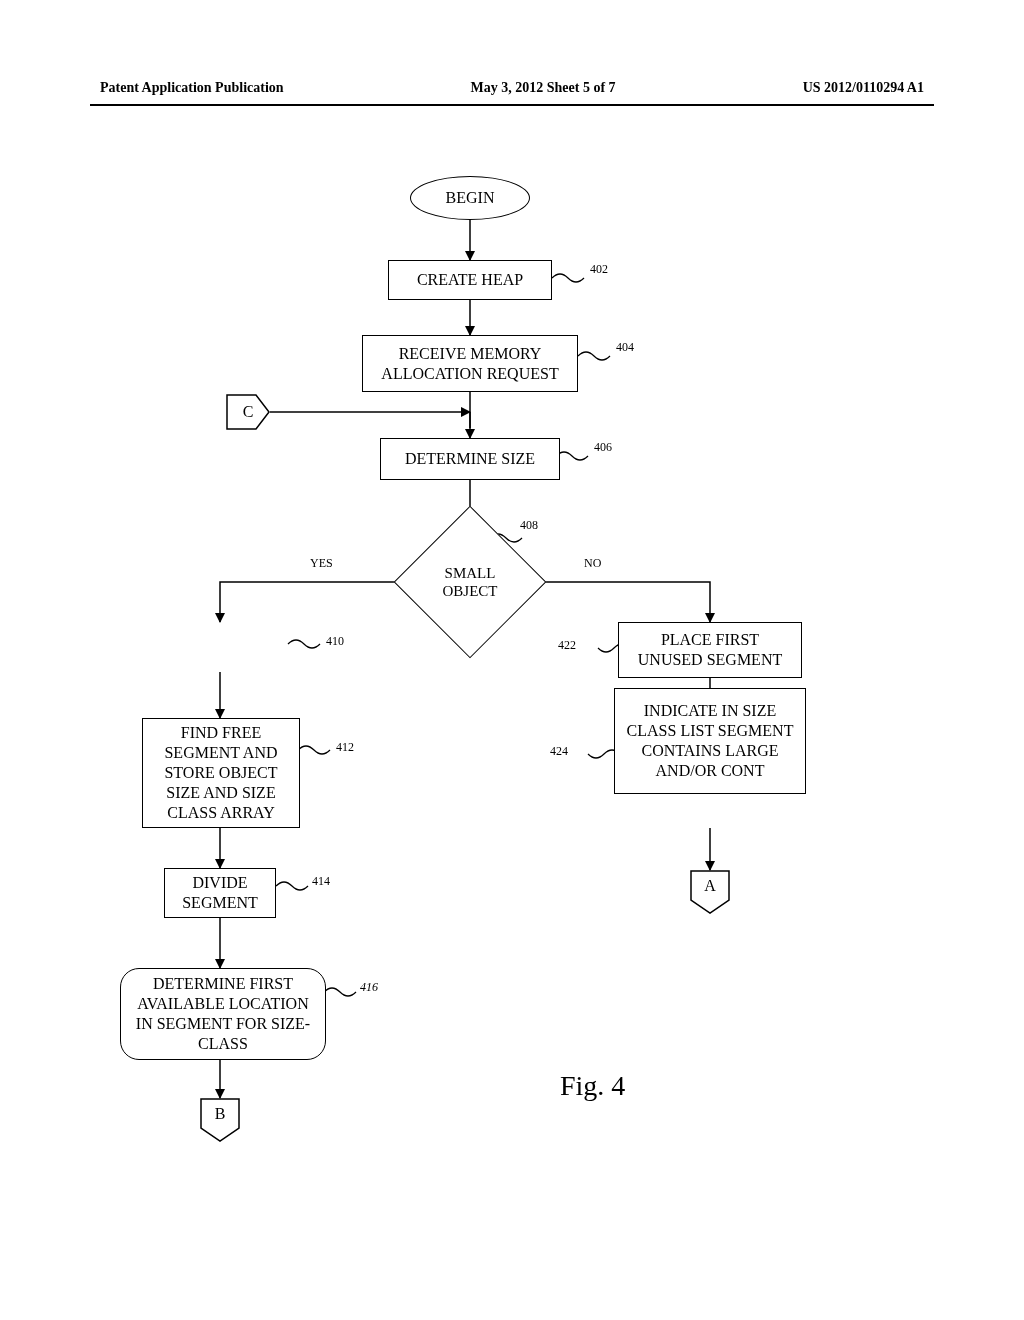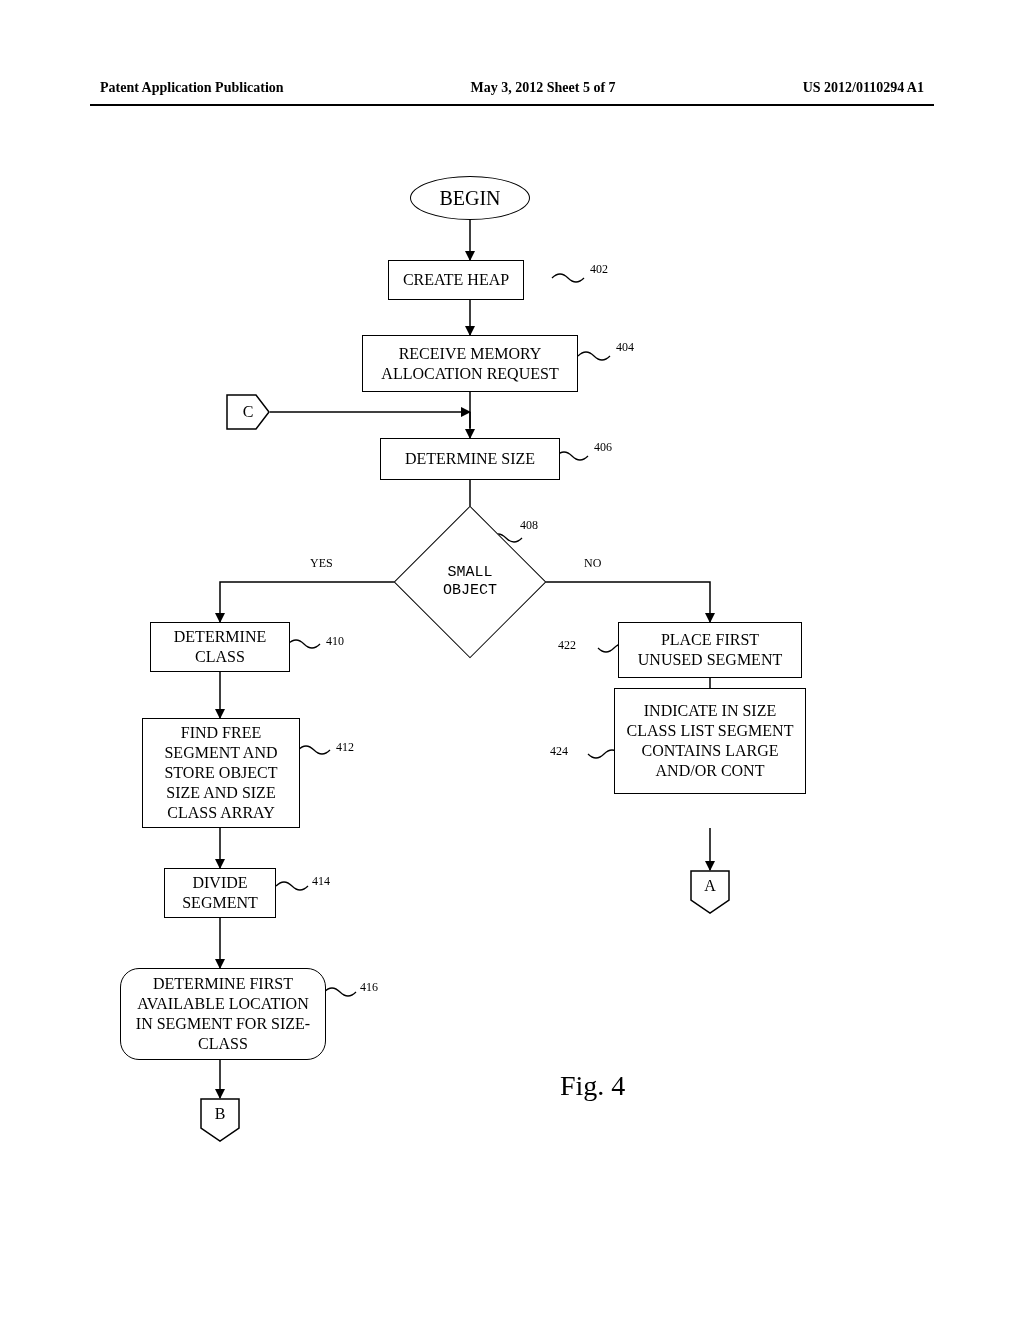--- a/index.html
+++ b/index.html
@@ -50,21 +50,21 @@
   }
   .terminator {
     position: absolute;
     border: 1.5px solid #000;
     border-radius: 50%;
     background: #fff;
     text-align: center;
     display: flex;
     align-items: center;
     justify-content: center;
-    font-size: 20px;
+    font-size: 16px;
   }
   .diamond-wrap {
     position: absolute;
   }
   .diamond {
     position: absolute;
     width: 100%;
     height: 100%;
     border: 1.5px solid #000;
     transform: rotate(45deg);
@@ -73,21 +73,20 @@
   .diamond-text {
     position: absolute;
     width: 100%;
     height: 100%;
     display: flex;
     align-items: center;
     justify-content: center;
     text-align: center;
     font-size: 15px;
     line-height: 1.2;
-    font-family: Liberation Mono, monospace;
   }
   .offpage {
     position: absolute;
     width: 40px;
     height: 44px;
     text-align: center;
     font-size: 16px;
     display: flex;
     align-items: flex-start;
     justify-content: center;
@@ -190,21 +189,21 @@
     <path d="M 186 726 q 8 -8 16 0 q 8 8 16 0" fill="none" stroke="#000" stroke-width="1.3"></path>
     <path d="M 234 832 q 8 -8 16 0 q 8 8 16 0" fill="none" stroke="#000" stroke-width="1.3"></path>
     <path d="M 508 488 q 8 8 16 0 q 8 -8 16 0" fill="none" stroke="#000" stroke-width="1.3"></path>
     <path d="M 498 594 q 8 8 16 0 q 8 -8 16 0" fill="none" stroke="#000" stroke-width="1.3"></path>
   </svg>
 
   <div class="terminator" style="left:320px; top:16px; width:120px; height:44px;">
     <span>BEGIN</span>
   </div>
 
-  <div class="node" style="left:298px; top:100px; width:136px; height:40px;">
+  <div class="node" style="left:298px; top:100px; width:164px; height:40px;">
     <span>CREATE HEAP</span>
   </div>
   <div class="ref-label" style="left:500px; top:102px;">402</div>
 
   <div class="node" style="left:272px; top:175px; width:216px; height:57px;">
     <span>RECEIVE MEMORY ALLOCATION REQUEST</span>
   </div>
   <div class="ref-label" style="left:526px; top:180px;">404</div>
 
   <div class="offpage-in" style="left:136px; top:234px;">
@@ -223,39 +222,36 @@
     <div class="diamond"></div>
     <div class="diamond-text">
       <span>SMALL OBJECT</span>
     </div>
   </div>
   <div class="ref-label" style="left:430px; top:358px;">408</div>
 
   <div class="label" style="left:220px; top:396px;">YES</div>
   <div class="label" style="left:494px; top:396px;">NO</div>
 
-  <div class="node" style="left:60px; top:462px; width:140px; height:50px;">
-    <span>DETERMINE CLASS</span>
-  </div>
   <div class="ref-label" style="left:236px; top:474px;">410</div>
 
   <div class="node" style="left:52px; top:558px; width:158px; height:110px;">
     <span>FIND FREE SEGMENT AND STORE OBJECT SIZE AND SIZE CLASS ARRAY</span>
   </div>
   <div class="ref-label" style="left:246px; top:580px;">412</div>
 
   <div class="node" style="left:74px; top:708px; width:112px; height:50px;">
     <span>DIVIDE SEGMENT</span>
   </div>
   <div class="ref-label" style="left:222px; top:714px;">414</div>
 
   <div class="node" style="left:30px; top:808px; width:206px; height:92px;border-radius:19px;">
     <span>DETERMINE FIRST AVAILABLE LOCATION IN SEGMENT FOR SIZE-CLASS</span>
   </div>
-  <div class="ref-label" style="left:270px; top:820px;">416</div>
+  <div class="ref-label" style="left:270px; top:820px;font-style:italic;">416</div>
 
   <div class="offpage" style="left:110px; top:938px;">
     <svg viewBox="0 0 40 44">
         <path d="M1 1 H39 V30 L20 43 L1 30 Z" fill="#fff" stroke="#000" stroke-width="1.5"></path>
       </svg>
     <span style="position:relative;">B</span>
   </div>
 
   <div class="node" style="left:528px; top:462px; width:184px; height:56px;">
     <span>PLACE FIRST UNUSED SEGMENT</span>

